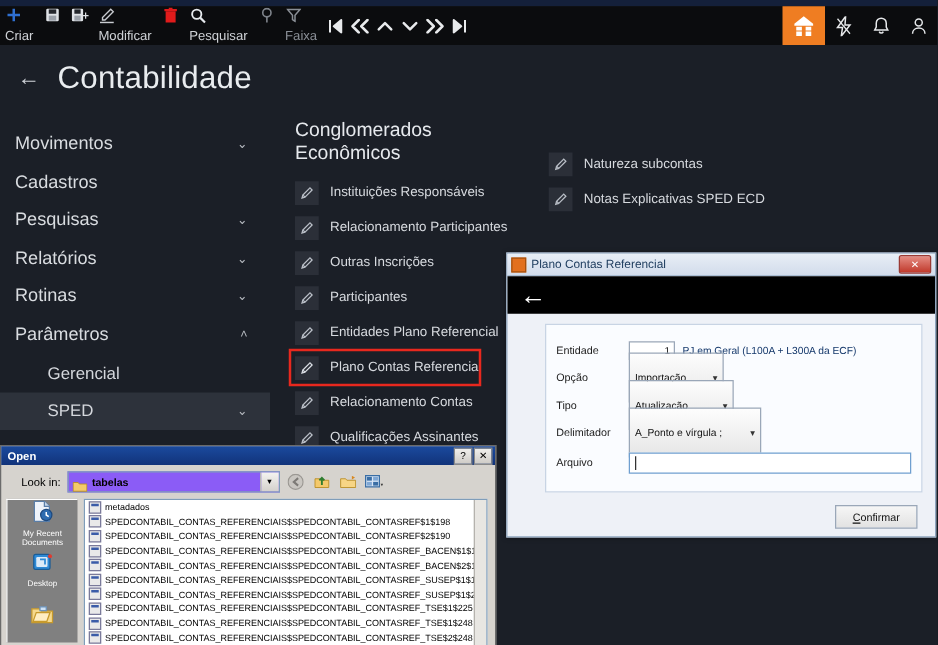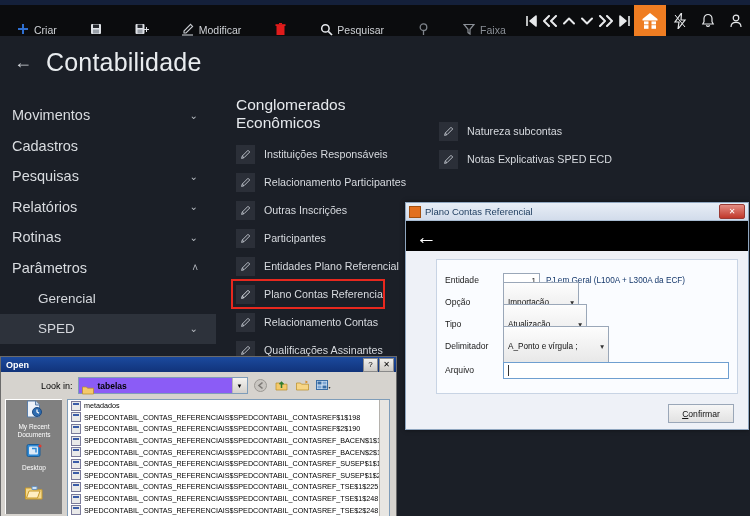--- a/index.html
+++ b/index.html
@@ -12,22 +12,22 @@
 
   
   #app{position:absolute;left:0;top:0;width:750px;height:516px;background:#1b1f27;}
 
   
   .top-strip{position:absolute;left:0;top:0;width:750px;height:5px;background:#14203a;}
 
   
   .toolbar{position:absolute;left:0;top:5px;width:750px;height:31px;background:#0b0c0e;
            display:flex;align-items:center;}
-  .tb-item{display:flex;align-items:flex-end;gap:4px;padding:0 16px;height:31px;color:#c8cbd0;
-           font-size:10.5px;white-space:nowrap;}
+  .tb-item{display:flex;align-items:flex-start;gap:4px;padding:0 4px;height:31px;color:#c8cbd0;
+           font-size:10.5px;white-space:nowrap;flex-direction:column;}
   .tb-item .lbl{color:#cfd2d6;font-size:10.5px;}
   .tb-ic{width:14px;height:14px;display:inline-flex;align-items:center;justify-content:center;}
   .tb-ic svg{display:block;}
   .tb-nav{width:20px;display:flex;align-items:center;justify-content:center;color:#e8eaec;
           font-size:13px;font-weight:bold;height:31px;}
   .tb-spacer{flex:1;}
   .tb-home{width:34px;height:31px;background:#ef7d22;display:flex;align-items:center;justify-content:center;}
   .tb-right{width:30px;height:31px;display:flex;align-items:center;justify-content:center;color:#e6e8ea;}
 
   
@@ -92,21 +92,21 @@
 
   
   #open{position:absolute;left:0;top:356px;width:395px;height:160px;
         background:#d6d3ce;border:1px solid #6b6b6b;}
   #open .obar{height:15px;background:linear-gradient(#1b4a9e,#11337a);
         display:flex;align-items:center;padding:0 2px;}
   #open .obar .ot{color:#fff;font-size:9px;font-weight:bold;flex:1;padding-left:3px;}
   #open .obtn{width:13px;height:12px;border:1px solid #8a8a8a;
         background:linear-gradient(#f0efec,#cecbc6);font-size:8px;color:#000;
         display:flex;align-items:center;justify-content:center;margin-left:1px;}
-  #open .lookrow{height:27px;display:flex;align-items:center;padding-left:40px;gap:5px;}
+  #open .lookrow{height:27px;display:flex;align-items:center;padding-left:16px;gap:5px;}
   #open .looklbl{font-size:9px;color:#000;}
   #open .lookbox{width:165px;height:15px;background:#8b5cf6;border:1px solid #7f9db9;
         display:flex;align-items:center;gap:4px;padding-left:3px;font-weight:bold;}
   #open .folder{width:12px;height:10px;position:relative;flex:0 0 12px;}
   #open .lookval{font-size:8.5px;color:#000;}
   #open .ddbtn{width:14px;height:15px;margin-left:auto;border-left:1px solid #b7b7b7;
         background:linear-gradient(#f4f3f0,#d4d1cc);display:flex;align-items:center;justify-content:center;font-size:6px;}
   #open .navicon{width:16px;height:15px;display:flex;align-items:center;justify-content:center;}
   #open .sidebar{position:absolute;left:4px;top:42px;width:56px;height:114px;background:#808080;
         border-left:1px solid #fff;border-top:1px solid #fff;}

